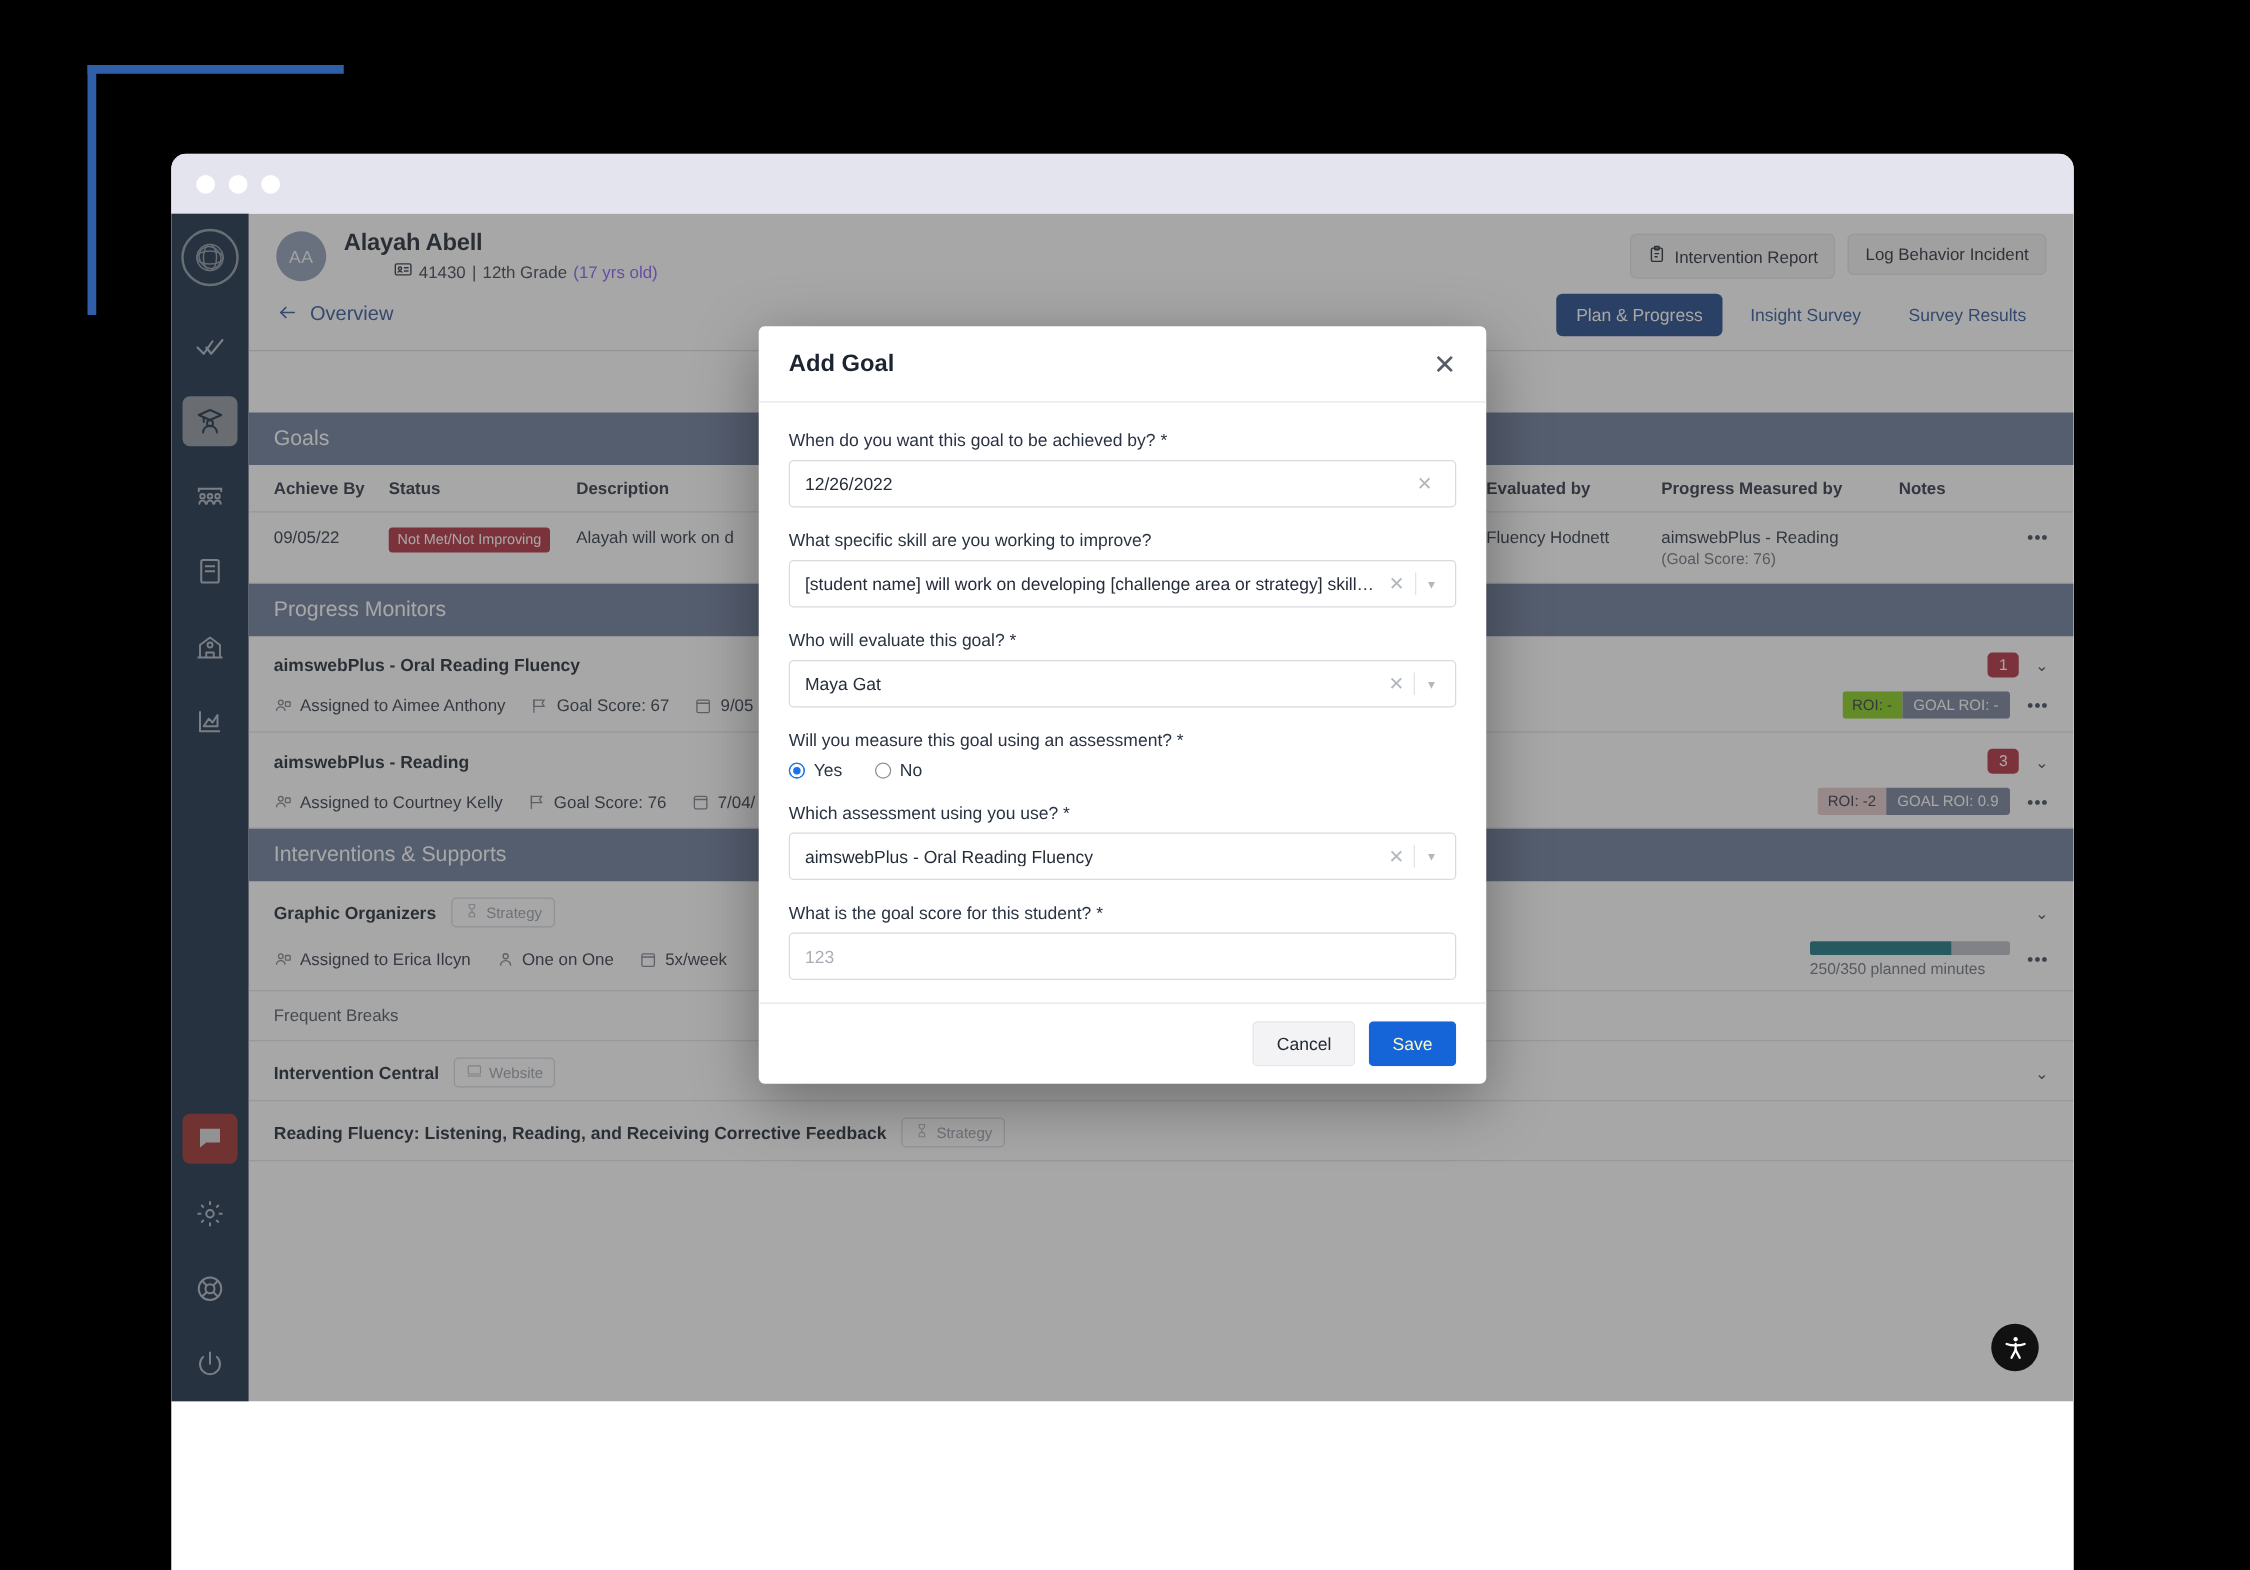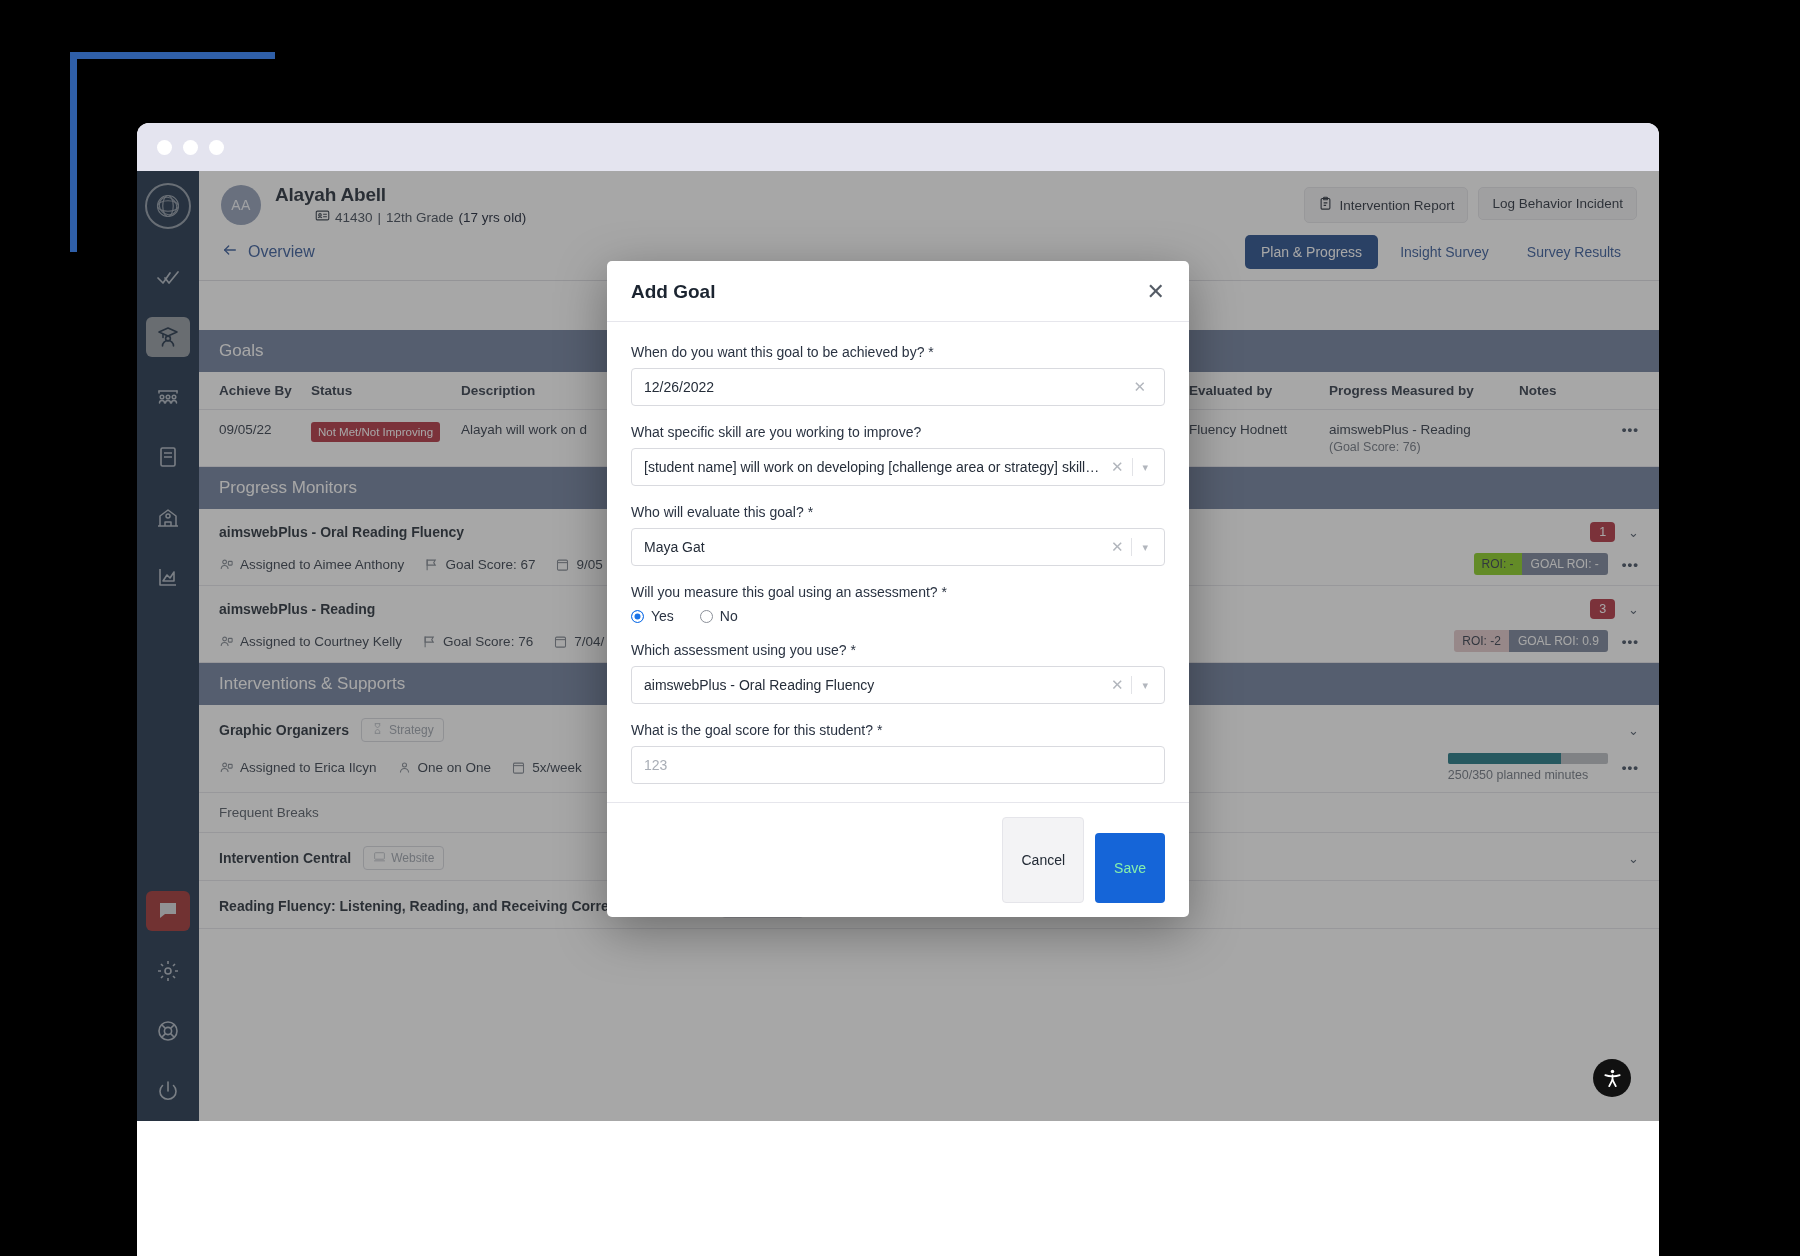--- a/index.html
+++ b/index.html
@@ -47,21 +47,21 @@
   .main { flex: 1 1 auto; position: relative; background: #fff; overflow: hidden; }
 
   .stu-head { display: flex; align-items: center; padding: 13px 22px 9px 22px; }
   .avatar { width: 40px; height: 40px; border-radius: 50%; background: #8e9bb5;
             color: #f2f4f8; font-size: 14px; display: flex; align-items: center;
             justify-content: center; letter-spacing: .4px; }
   .stu-meta { margin-left: 14px; }
   .stu-name { font-size: 19px; font-weight: bold; color: #1b2430; letter-spacing: -.2px; }
   .stu-sub { font-size: 13.5px; color: #3a4350; margin-top: 2px;
              display: flex; align-items: center; gap: 5px; padding-left: 40px; }
-  .stu-sub .muted { color: #0f172a; }
+  .stu-sub .muted { color: #8b5cf6; }
   .head-right { margin-left: auto; display: flex; gap: 10px; align-items: flex-start; }
   .ghost-btn { background: #f3f3f5; border: 1px solid #e3e3e8; color: #1f2733;
                font-size: 13.5px; padding: 8px 13px; border-radius: 5px;
                display: flex; align-items: center; gap: 7px; cursor: pointer;
                font-family: "Liberation Sans", sans-serif; }
 
   .sub-head { display: flex; align-items: center; padding: 0 22px 11px 22px; }
   .back-link { color: #2f5496; font-size: 16px; display: flex; align-items: center;
                gap: 9px; cursor: pointer; }
   .tabs { margin-left: auto; display: flex; align-items: center; gap: 6px; }
@@ -157,24 +157,24 @@
              border-right: 1px solid #b8bcc3; border-bottom: 1px solid #b8bcc3; }
   .radio-row { display: flex; align-items: center; gap: 26px; margin-top: 4px;
                font-size: 14px; color: #2a3342; }
   .radio { display: flex; align-items: center; gap: 7px; cursor: pointer; }
   .rd { width: 13px; height: 13px; border-radius: 50%; border: 1px solid #8b9099;
         display: inline-block; position: relative; background: #fff; }
   .rd.on { border-color: #1a73e8; background: #1a73e8;
            box-shadow: inset 0 0 0 2.5px #fff; }
   .modal-foot { border-top: 1px solid #e6e6ec; padding: 14px 24px;
                 display: flex; justify-content: flex-end; gap: 11px; }
-  .btn { font-size: 14px; padding: 26px 18px; border-radius: 4px; cursor: pointer;
+  .btn { font-size: 14px; padding: 9px 18px; border-radius: 4px; cursor: pointer;
          border: 1px solid transparent; font-family: "Liberation Sans", sans-serif; }
   .btn-cancel { background: #f3f3f5; color: #222a35; border-color: #e5e5ea; }
-  .btn-save { background: #1565d8; color: #86efac; margin-top: 16px; }
+  .btn-save { background: #1565d8; color: #fef9c3; }
 
   
   .a11y { position: absolute; right: 28px; bottom: 24px; width: 38px; height: 38px;
           border-radius: 50%; background: #111; color: #fff; display: flex;
           align-items: center; justify-content: center; z-index: 60; cursor: pointer; }
 </style>
 </head>
 <body>
 
 <div class="stage">

